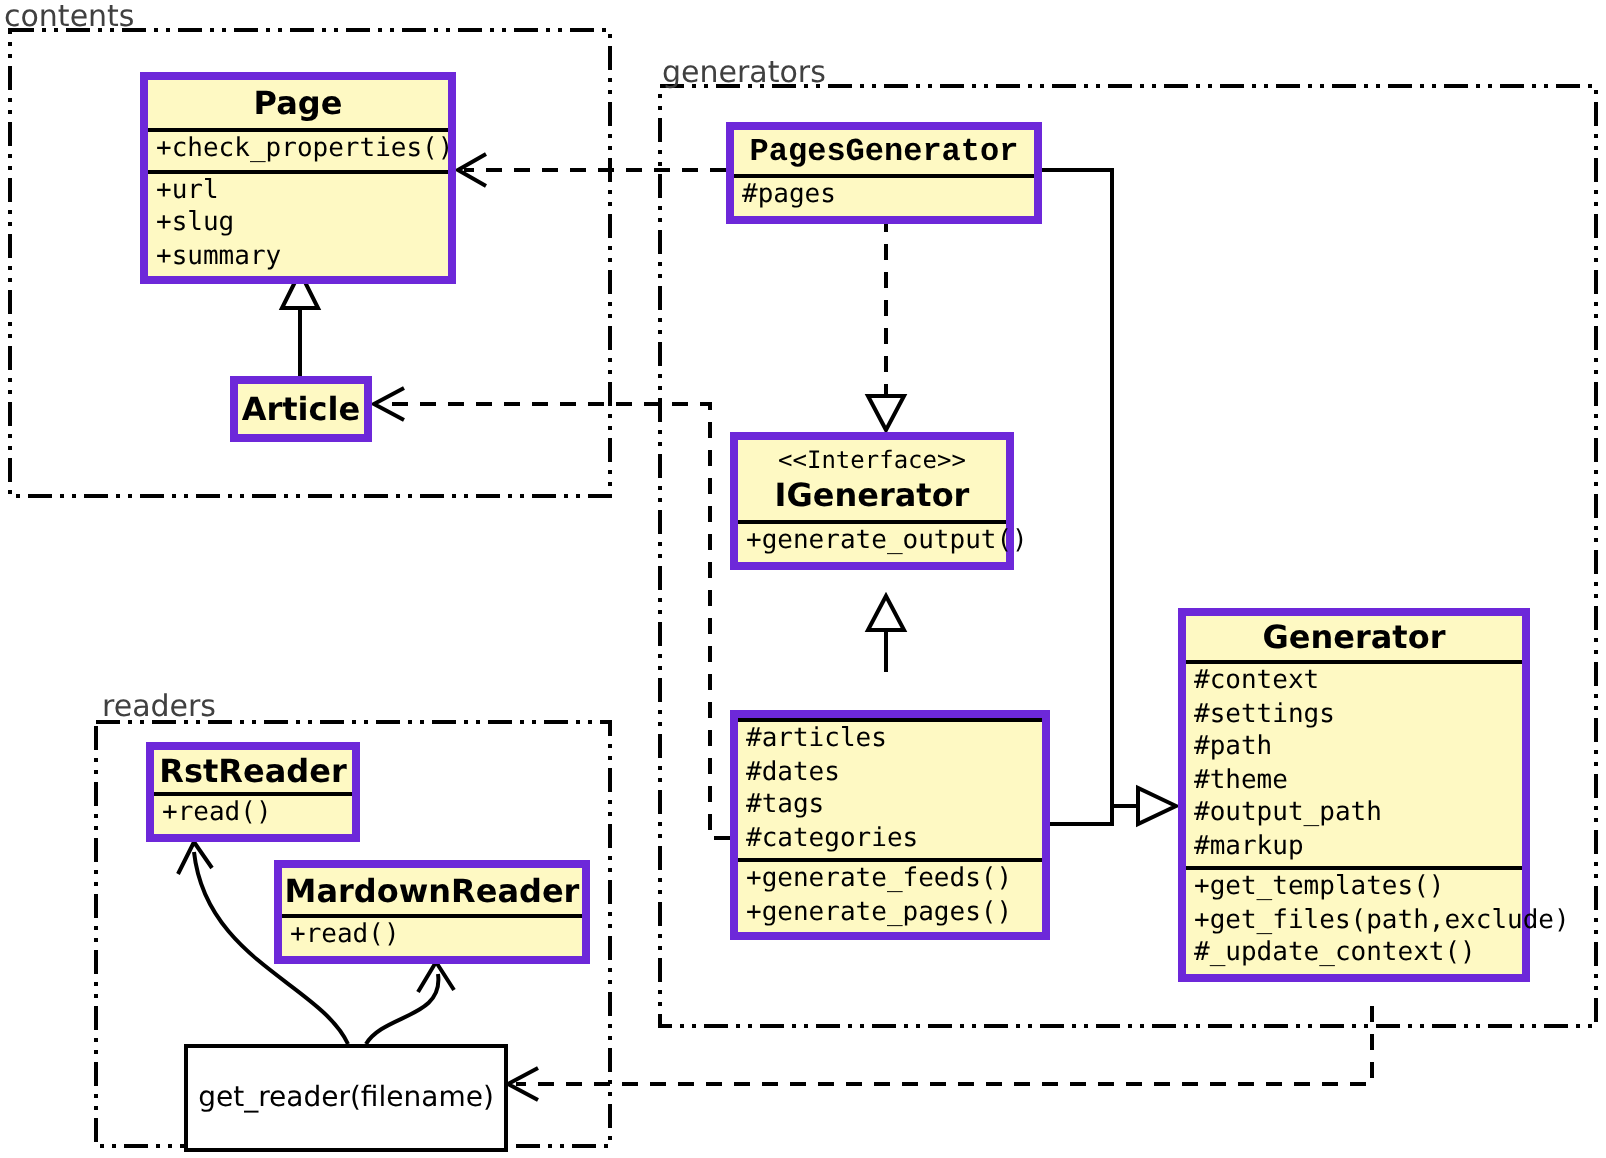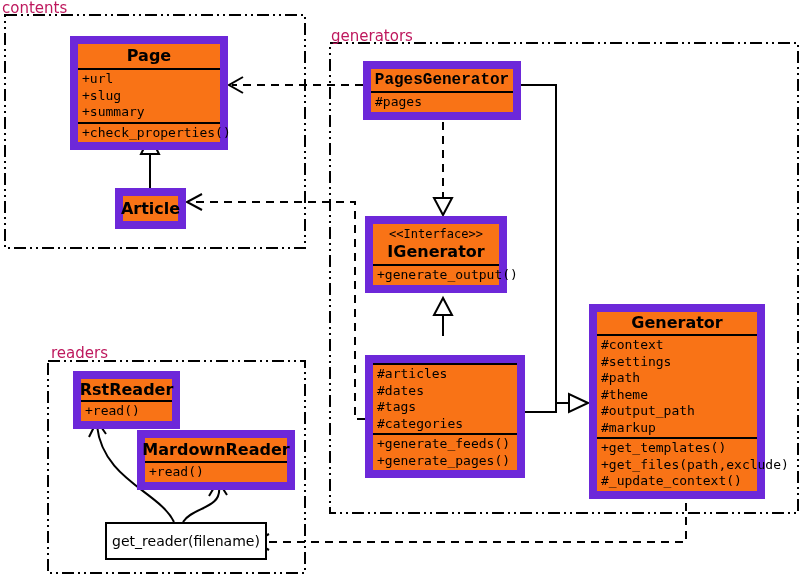--- a/index.html
+++ b/index.html
@@ -1,20 +1,20 @@
 <!DOCTYPE html>
 <html><head>
 <meta charset="utf-8">
 <style>
   html,body{margin:0;padding:0;background:#ffffff;}
   #stage{position:relative;width:803px;height:579px;background:#ffffff;overflow:hidden;
          font-family:"DejaVu Sans",sans-serif;color:#000;}
   #wires{position:absolute;left:0;top:0;}
-  .pkg-label{position:absolute;font:15px/16px "DejaVu Sans",sans-serif;color:#be185d;}
-  .uml-class{position:absolute;background:#f97316;border:8px solid #6d28d9;box-sizing:border-box;}
+  .pkg-label{position:absolute;font:15px/16px "DejaVu Sans",sans-serif;color:#404040;}
+  .uml-class{position:absolute;background:#fef9c3;border:4px solid #6d28d9;box-sizing:border-box;}
   .uml-title{display:flex;flex-direction:column;align-items:center;justify-content:center;
              font-family:"DejaVu Sans",sans-serif;font-weight:bold;font-size:16px;line-height:20px;}
   .stereo{font:12px/15px "DejaVu Sans Mono",monospace;font-weight:normal;}
   .cmp{border-top:2px solid #000;padding:1px 4px;}
   .row{font:13px/16.5px "DejaVu Sans Mono",monospace;white-space:pre;}
   .plain-box{position:absolute;background:#fff;border:2px solid #000;box-sizing:border-box;
              display:flex;align-items:center;justify-content:center;
              font:14px "DejaVu Sans",sans-serif;}
 </style>
 </head>
@@ -68,26 +68,26 @@
     </g>
   </svg>
 
   <div class="pkg-label" style="left:2px;top:0px;">contents</div>
   <div class="pkg-label" style="left:331px;top:28px;">generators</div>
   <div class="pkg-label" style="left:51px;top:345px;">readers</div>
 
   <div class="uml-class" style="left:70px;top:36px;width:158px;">
     <div class="uml-title" style="height:24px;">Page</div>
     <div class="cmp">
+      <div class="row">+check_properties()</div>
+    </div>
+    <div class="cmp">
       <div class="row">+url</div>
       <div class="row">+slug</div>
       <div class="row">+summary</div>
-    </div>
-    <div class="cmp">
-      <div class="row">+check_properties()</div>
     </div>
   </div>
 
   <div class="uml-class" style="left:115px;top:188px;width:71px;">
     <div class="uml-title" style="height:25px;">Article</div>
   </div>
 
   <div class="uml-class" style="left:363px;top:61px;width:158px;">
     <div class="uml-title" style="height:22px;font-family:Liberation Mono, monospace;">PagesGenerator</div>
     <div class="cmp">
@@ -142,15 +142,15 @@
     </div>
   </div>
 
   <div class="uml-class" style="left:137px;top:430px;width:158px;">
     <div class="uml-title" style="height:23px;">MardownReader</div>
     <div class="cmp">
       <div class="row">+read()</div>
     </div>
   </div>
 
-  <div class="plain-box" style="left:105px;top:522px;width:162px;height:38px;text-align:center;">get_reader(filename)</div>
+  <div class="plain-box" style="left:92px;top:522px;width:162px;height:54px;text-align:center;">get_reader(filename)</div>
 
 </div>
 
 </body></html>

